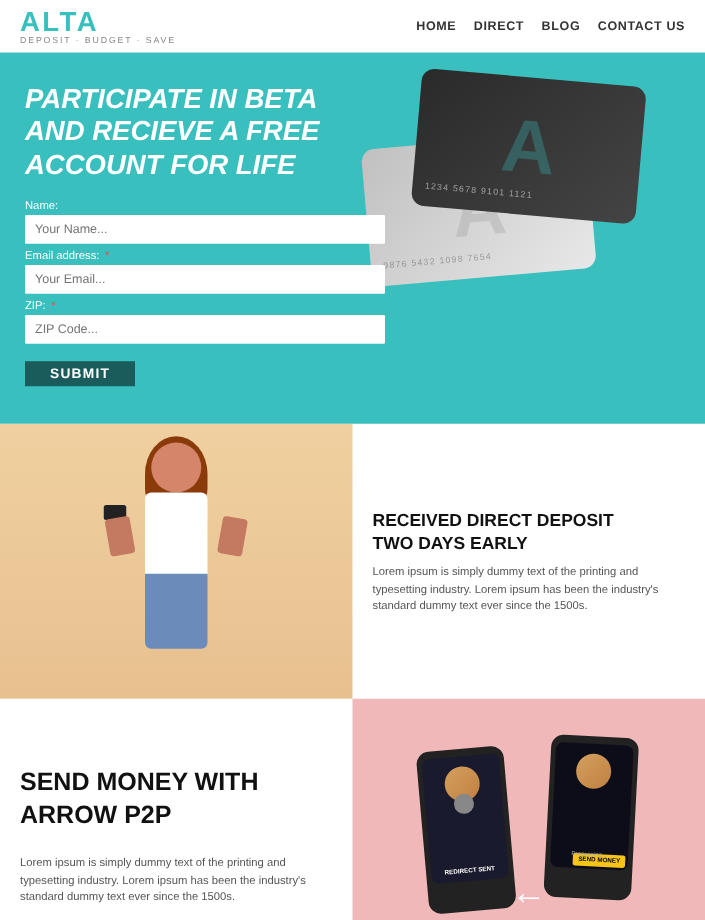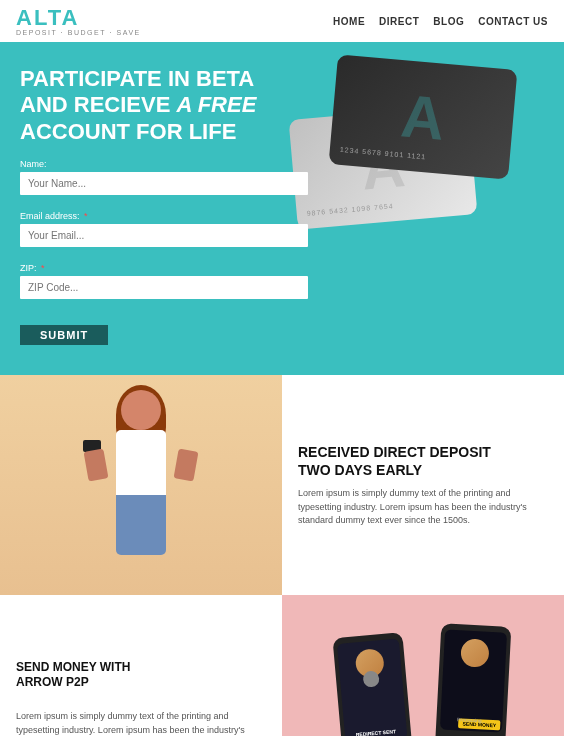--- a/index.html
+++ b/index.html
@@ -58,23 +58,24 @@
     }
     .hero h1 {
       font-size: 22px;
       font-weight: 900;
       color: #fff;
       line-height: 1.2;
       text-transform: uppercase;
       margin-bottom: 14px;
     }
     .hero h1 span {
+      font-style: italic;
     }
     .form-group {
-      margin-bottom: 16px;
+      margin-bottom: 4px;
     }
     .form-label {
       font-size: 9px;
       color: #fff;
       margin-bottom: 3px;
       display: block;
     }
     .form-label .required {
       color: #ff4444;
       margin-left: 2px;
@@ -284,21 +285,21 @@
     }
     .section-three-text {
       width: 50%;
       padding: 20px 16px;
       display: flex;
       flex-direction: column;
       justify-content: center;
       background: #fff;
     }
     .section-three-text h2 {
-      font-size: 12px;
+      font-size: 20px;
       font-weight: 900;
       color: #111;
       text-transform: uppercase;
       line-height: 1.3;
       margin-bottom: 19px;
     }
     .section-three-text p {
       font-size: 9px;
       color: #555;
       line-height: 1.5;

